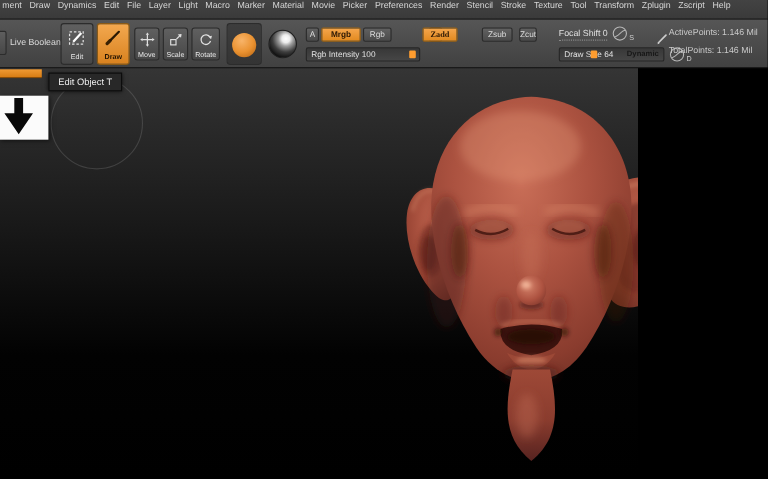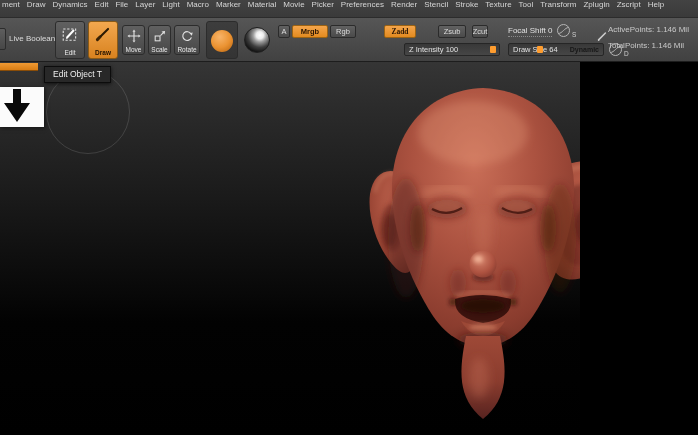--- a/index.html
+++ b/index.html
@@ -190,36 +190,36 @@
 
   <div class="chip" style="left:278px;top:7px;width:12px;">
     <span>A</span>
   </div>
   <div class="chip orange" style="left:292px;top:7px;width:36px;">
     <span>Mrgb</span>
   </div>
   <div class="chip" style="left:330px;top:7px;width:26px;">
     <span>Rgb</span>
   </div>
+  <div class="slider" style="left:278px;top:25px;width:104px;">
+    <span>Rgb Intensity 100</span>
+    <span class="dot" style="right:3px;"></span>
+  </div>
 
   <div class="chip" style="left:390px;top:7px;width:12px;">
     <span>M</span>
   </div>
   <div class="chip orange" style="left:384px;top:7px;width:32px;font-family:Liberation Serif, serif;">
     <span>Zadd</span>
   </div>
   <div class="chip" style="left:438px;top:7px;width:28px;">
     <span>Zsub</span>
   </div>
   <div class="chip" style="left:472px;top:7px;width:16px;">
     <span>Zcut</span>
-  </div>
-  <div class="slider" style="left:404px;top:25px;width:96px;">
-    <span>Z Intensity 100</span>
-    <span class="dot" style="right:3px;"></span>
   </div>
 
   <span class="small-text" style="left:508px;top:9px;border-bottom:1px dotted #8a8a8a;padding-bottom:1px;">Focal Shift 0</span>
   <span class="curve-icon" style="left:556px;top:5px;">
     <svg width="16" height="16" viewBox="0 0 16 16">
       <circle cx="7.5" cy="7.5" r="6" fill="none" stroke="#b5b5b5" stroke-width="1"></circle>
       <path d="M2.5 10.5 C 6 10.5 9 4.5 12.5 4.5" stroke="#b5b5b5" stroke-width="1" fill="none"></path>
     </svg>
   </span>
   <span class="curve-letter" style="left:572px;top:13px;">S</span>

